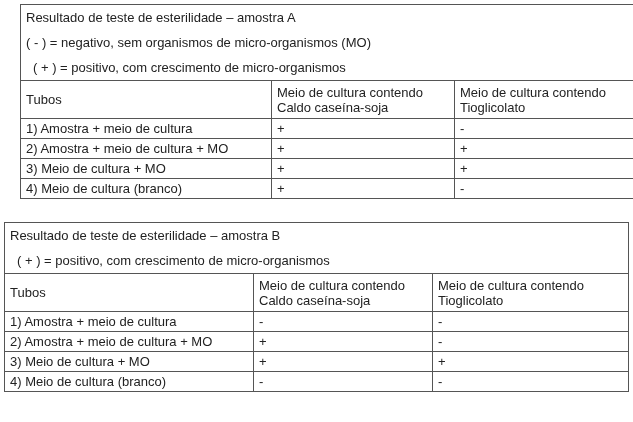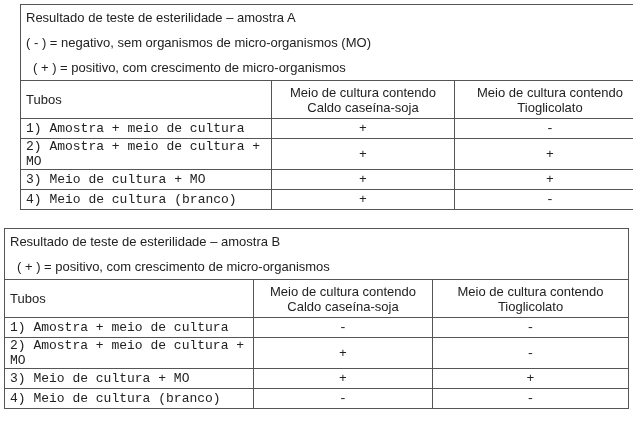--- a/index.html
+++ b/index.html
@@ -3,29 +3,29 @@
 <meta charset="utf-8">
 <style>
   html, body { margin: 0; padding: 0; background: #ffffff; }
   body { width: 633px; height: 422px; position: relative; overflow: hidden;
          font-family: "Liberation Sans", sans-serif; font-size: 13px; color: #222; }
   table { position: absolute; border-collapse: collapse; table-layout: fixed; }
   td { border: 1.5px solid #555; padding: 0 5px; vertical-align: middle; line-height: 15px; }
   td.title { border-bottom: none; border-top: none; }
   tr.first td { border-top: 1.5px solid #555; }
   tr.last-title td { border-bottom: 1.5px solid #555; padding-left: 12px; }
-  td.c { text-align: center; margin-top: 20px; }
+  td.c { text-align: left; margin-top: 20px; }
   .sym { font-size: 13px; }
   #tA { left: 20px; top: 4px; width: 625px; }
-  #tB { left: 4px; top: 228px; width: 624px; }
+  #tB { left: 4px; top: 222px; width: 624px; }
   #tA col.c1 { width: 251px; } #tA col.c2 { width: 183px; } #tA col.c3 { width: 191px; }
   #tB col.c1 { width: 249px; } #tB col.c2 { width: 179px; } #tB col.c3 { width: 196px; }
   tr.tr-title td { height: 25px; }
   tr.tr-head td { height: 37px; }
-  tr.tr-data td { height: 19px; font-family: Liberation Mono, monospace; }
+  tr.tr-data td { height: 19px; }
 </style>
 </head>
 <body>
 
 <table id="tA">
   <colgroup>
       <col class="c1">
       <col class="c2">
       <col class="c3">
     </colgroup>

